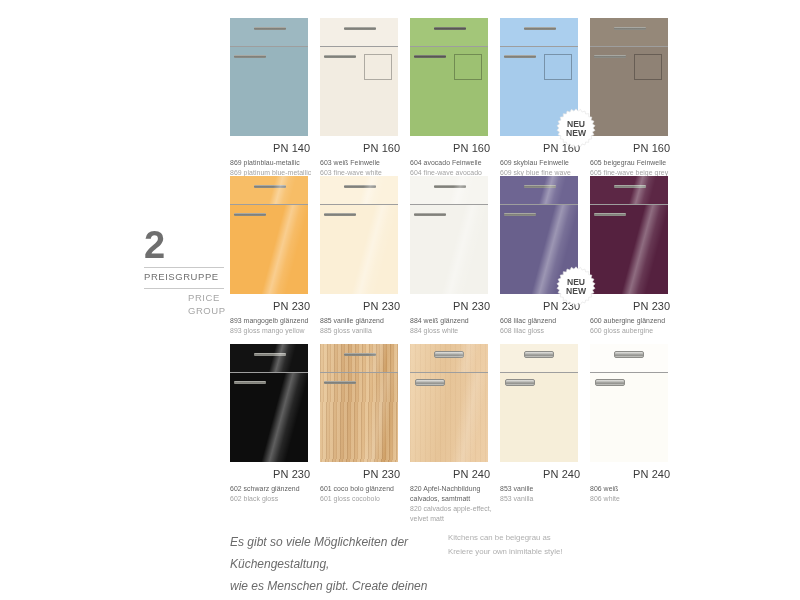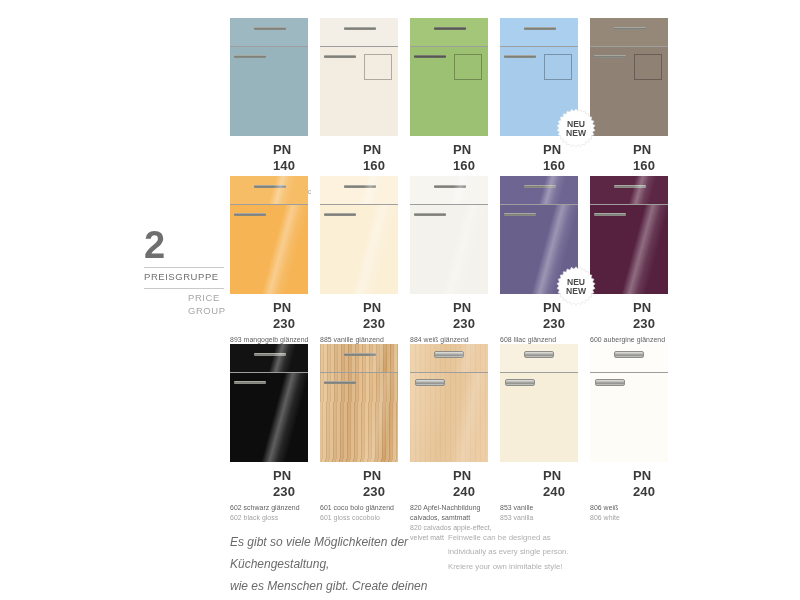--- a/index.html
+++ b/index.html
@@ -144,21 +144,21 @@
     background-image:
       repeating-linear-gradient(90deg,
         rgba(170,120,70,0.07) 0px, rgba(170,120,70,0.07) 1px,
         rgba(255,255,255,0.00) 1px, rgba(255,255,255,0.00) 5px),
       linear-gradient(100deg, #f0d6b2 0%, #e6c498 45%, #eecfa8 100%);
   }
 
   
   .caption { margin-top: 6px; width: 86px; }
   .cap-code {
-    font-size: 13px; font-weight: bold; color: #3a3a3a;
+    font-size: 11px; font-weight: normal; color: #3a3a3a;
     line-height: 1.25; letter-spacing: 0.1px; padding-left: 43px;
   }
   .cap-de {
     font-size: 6.9px; color: #5e5e5e; line-height: 1.45;
     margin-top: 2px; letter-spacing: 0.05px;
   }
   .cap-en {
     font-size: 6.9px; color: #a3a3a3; line-height: 1.45;
     letter-spacing: 0.05px;
   }
@@ -486,19 +486,18 @@
         </div>
       </div>
     </div>
 
   <div class="footer">
     <div class="foot-de">
       <div>Es gibt so viele Möglichkeiten der Küchengestaltung,</div>
       <div>wie es Menschen gibt. Create deinen eigenen,</div>
     </div>
     <div class="foot-en">
-      <div>Feinwelle can be designed as</div>
-      <div>individually as every single person.</div>
+      <div>Kitchens can be beigegrau as</div>
       <div>Kreiere your own inimitable style!</div>
     </div>
   </div>
 
 </div>
 
 </body></html>

